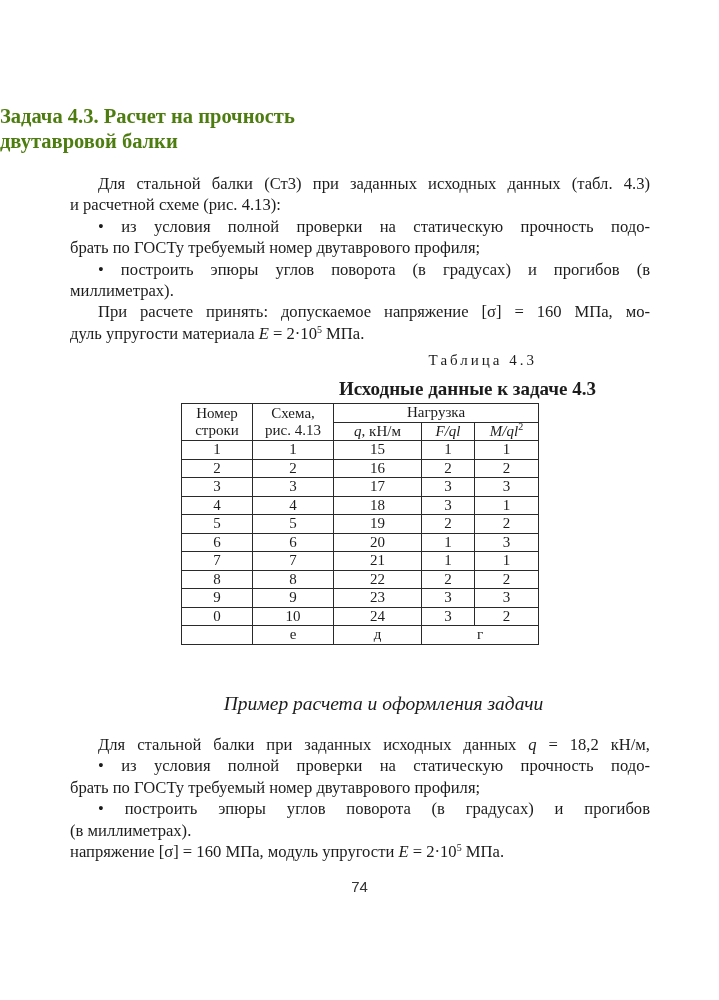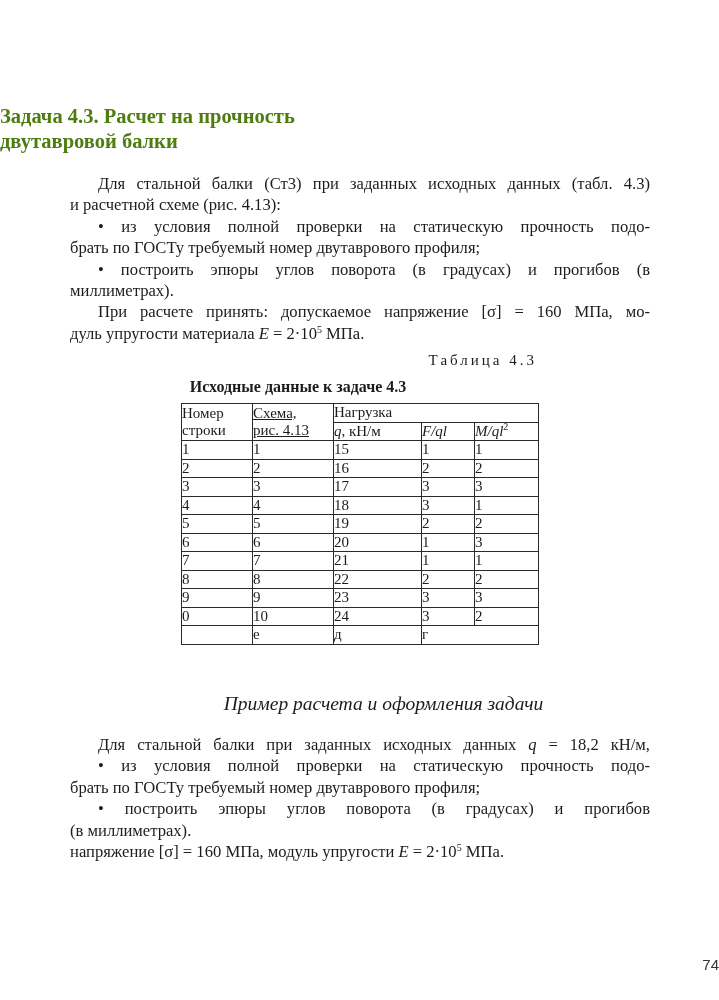--- a/index.html
+++ b/index.html
@@ -9,30 +9,30 @@
   .title { position: absolute; left: 0; top: 104px; width: 719px; 
            font-weight: bold; font-size: 20.5px; line-height: 25px; color: #4d7c0f; }
   .para { position: absolute; left: 70px; width: 580px; font-size: 16.6px; line-height: 21.4px;
           text-align: justify; }
   .para p { margin: 0; }
   .indent { text-indent: 28px; }
   .just-last { text-align-last: justify; }
   i { font-style: italic; }
   sup { font-size: 10px; vertical-align: 6px; line-height: 0; }
   .tbl-label { position: absolute; right: 182px; top: 352px; font-size: 15px; letter-spacing: 3px; }
-  .tbl-caption { position: absolute; left: 0; width: 596px; top: 378px; text-align: center;
-                 font-weight: bold; font-size: 16px; }
+  .tbl-caption { position: absolute; left: 0; width: 596px; top: 378px; text-align: right;
+                 font-weight: bold; font-size: 19px; }
   table.data { position: absolute; left: 181px; top: 403px; border-collapse: collapse;
                font-size: 15px; line-height: 17.5px; }
-  table.data td { border: 1.3px solid #2a2a2a; text-align: left; padding: 0; height: 17.5px; }
+  table.data td { border: 1.3px solid #2a2a2a; text-align: center; padding: 0; height: 17.5px; }
   table.data tr.hdr td { height: 17px; }
-  .c1 { width: 70px; } .c2 { width: 80px; text-decoration: underline; } .c3 { width: 87px; } .c4 { width: 52px; } .c5 { width: 63px; }
+  .c1 { width: 70px; } .c2 { width: 80px; } .c3 { width: 87px; } .c4 { width: 52px; } .c5 { width: 63px; }
   .subtitle { position: absolute; left: 0; top: 693px; width: 719px; text-align: center;
               font-style: italic; font-size: 19.5px; padding-left: 24px; }
-  .pageno { position: absolute; left: 0; top: 956px; width: 719px; text-align: right;
+  .pageno { position: absolute; left: 0; top: 878px; width: 719px; text-align: center;
             font-size: 15px; font-family: "Liberation Sans", sans-serif; color: #333; }
 </style>
 </head>
 <body>
 
 <div class="page">
 
   <div class="title">
     <div>Задача 4.3. Расчет на прочность</div>
     <div>двутавровой балки</div>

